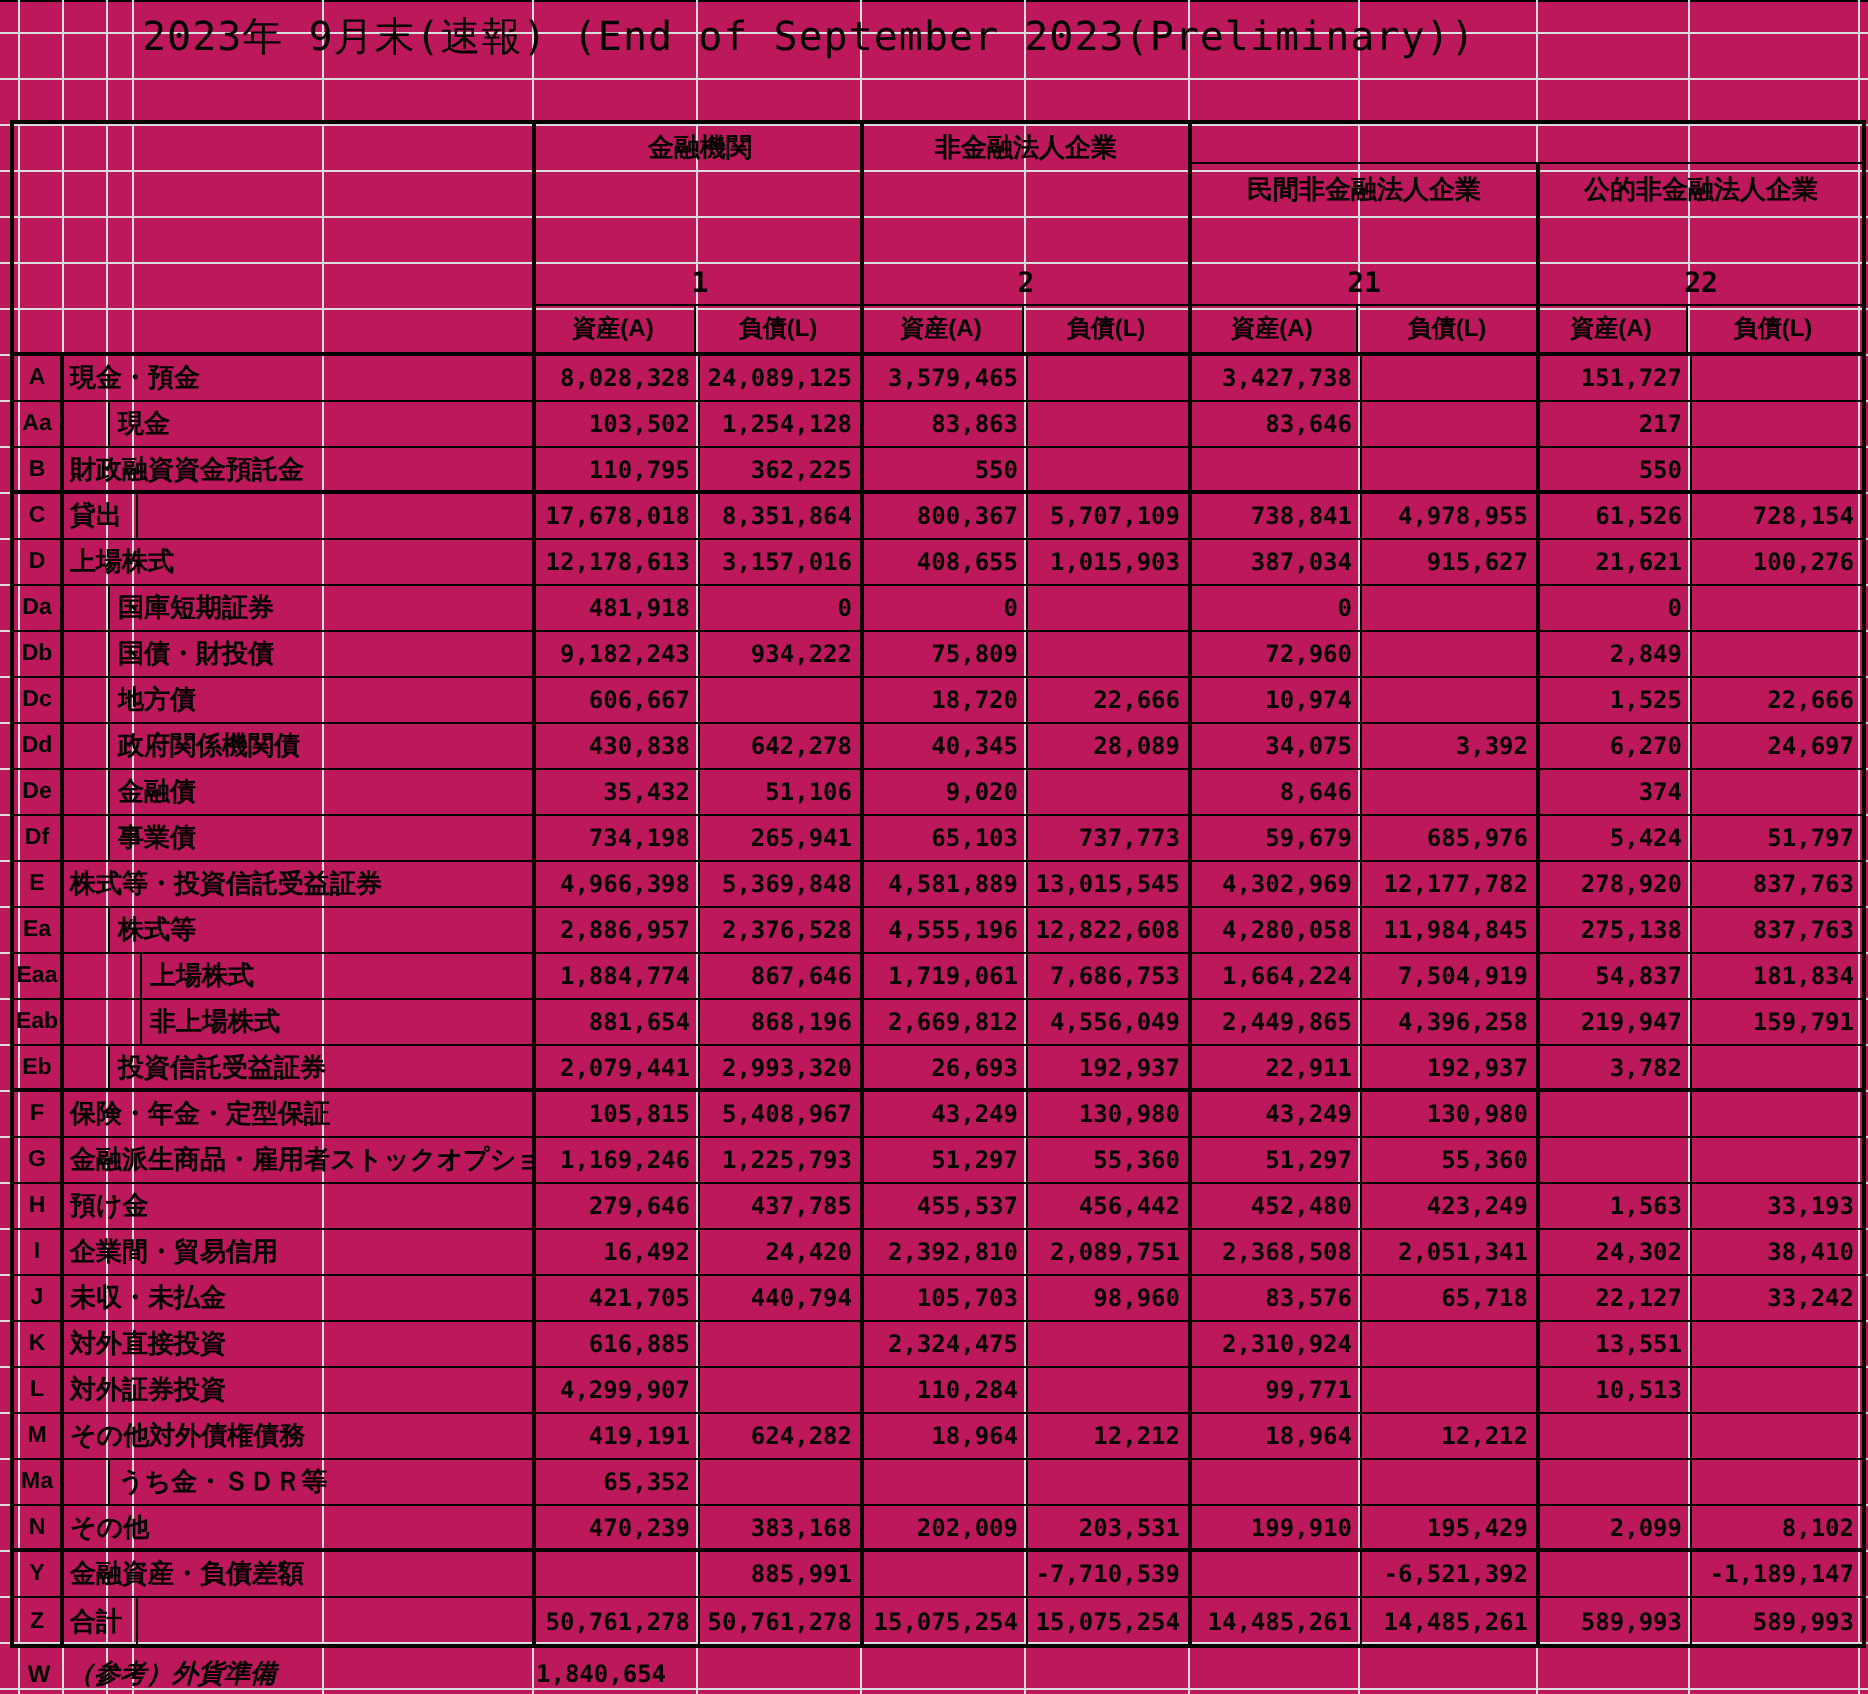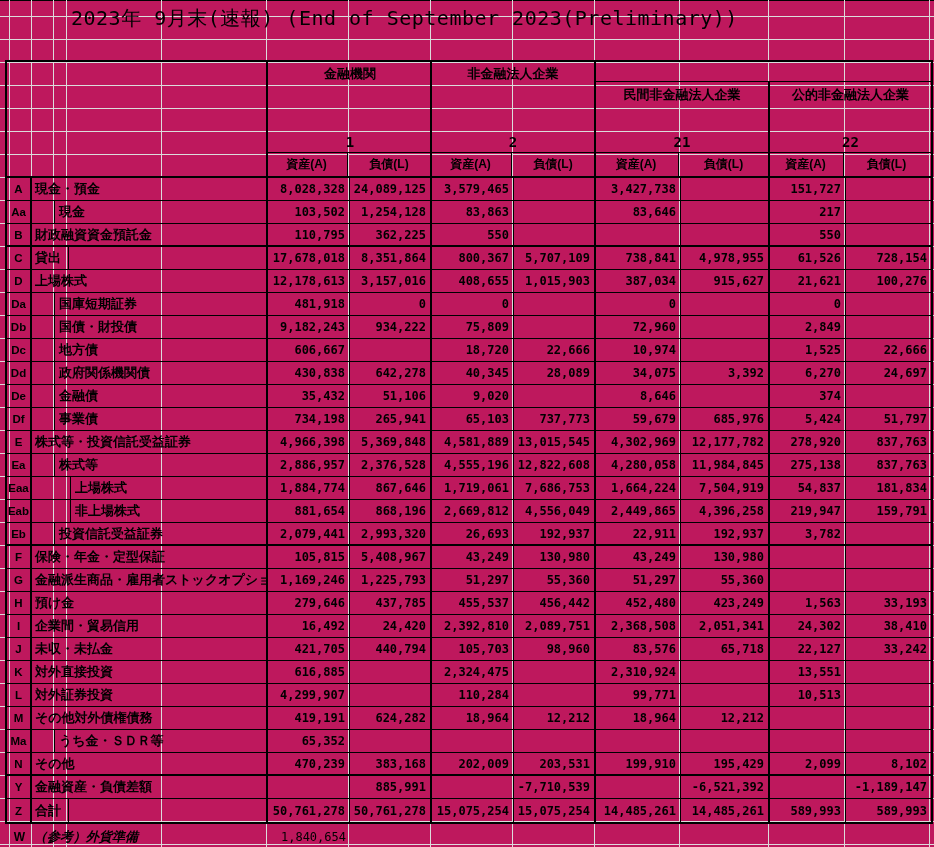--- a/index.html
+++ b/index.html
@@ -45,21 +45,21 @@
   .sp + .txt{margin-left:4px;}
   .ldiv{position:absolute;left:36px;top:0;bottom:0;width:1px;background:#000;}
   .num{justify-content:flex-end;padding-right:4px;font-weight:bold;font-size:12px;
        font-family:"DejaVu Sans Mono",monospace;}
   .num.thin{border-right:1px solid #000;}
   .num.thick{border-right:2px solid #000;}
   
   .footrow{position:absolute;left:7px;top:825px;width:924px;height:23px;display:flex;align-items:center;}
   .fcode{width:25px;text-align:center;font-weight:bold;font-size:12px;flex:0 0 auto;}
   .flabel{width:236px;font-weight:bold;font-size:13px;flex:0 0 auto;padding-left:2px;box-sizing:border-box;white-space:nowrap;font-style:italic;}
-  .fval{width:82px;text-align:right;padding-right:4px;box-sizing:border-box;font-weight:normal;font-size:12px;
+  .fval{width:82px;text-align:left;padding-right:4px;box-sizing:border-box;font-weight:bold;font-size:12px;
         font-family:"DejaVu Sans Mono",monospace;flex:0 0 auto;}
 </style>
 </head>
 <body>
 
 <div class="sheet">
   <div class="topline"></div>
   <div class="grid-h" id="gridlayer">
       <div class="gvline" style="left: 9px;"></div>
       <div class="gvline" style="left: 31px;"></div>

